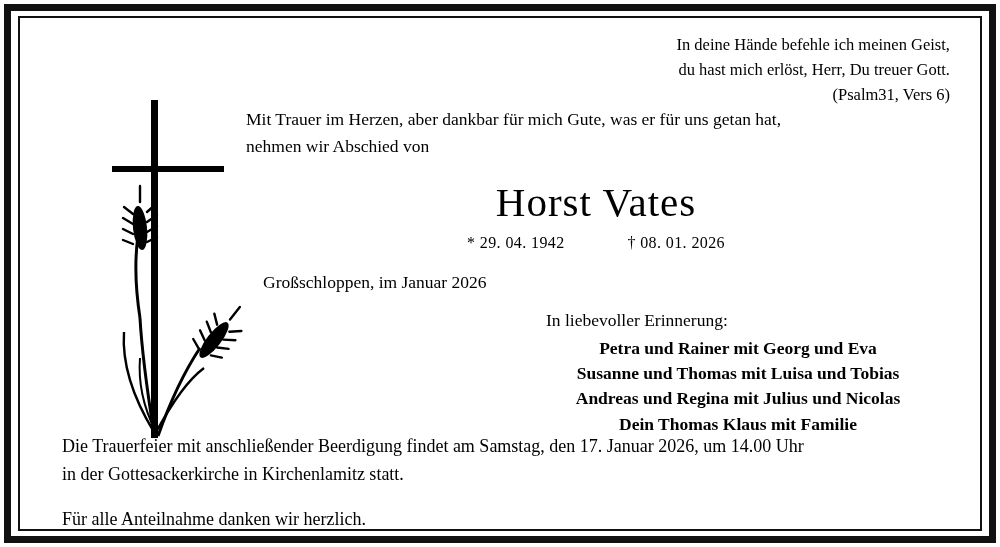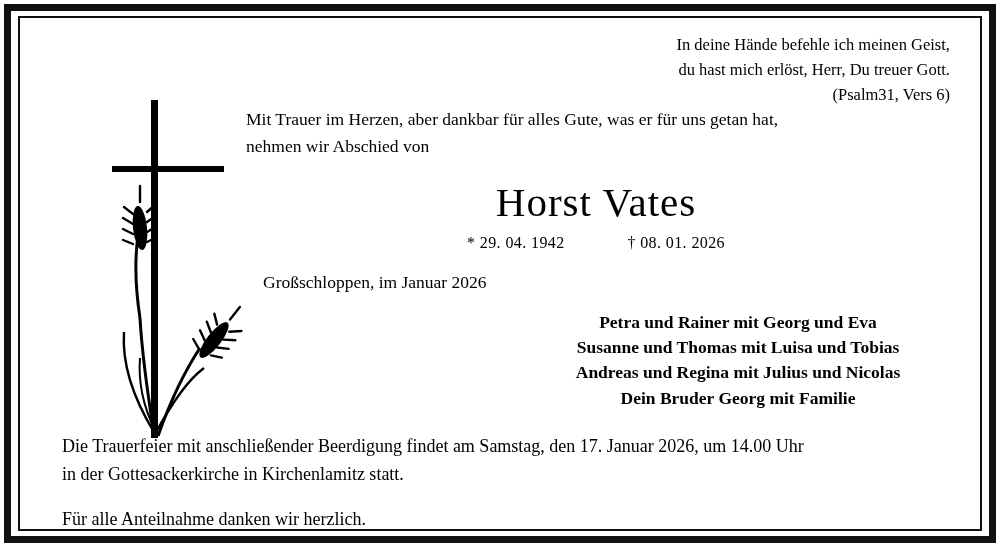--- a/index.html
+++ b/index.html
@@ -191,40 +191,41 @@
           <path d="M126 218 l0 -16" stroke="#000000" stroke-width="2.4" stroke-linecap="round"></path>
         </g>
 
         <path d="M66 336 C 44 300, 34 266, 36 236" stroke="#000000" stroke-width="2.4" fill="none"></path>
         <path d="M68 336 C 86 304, 100 284, 116 272" stroke="#000000" stroke-width="2.4" fill="none"></path>
         <path d="M67 334 C 56 312, 50 288, 52 262" stroke="#000000" stroke-width="2" fill="none"></path>
       </svg>
     </div>
 
     <div class="intro">
-      <div>Mit Trauer im Herzen, aber dankbar für alles Gute, was er für uns getan hat,</div>
+      <div>Mit Trauer im Herzen, aber dankbar für mich Gute, was er für uns getan hat,</div>
       <div>nehmen wir Abschied von</div>
     </div>
 
     <div class="name">Horst Vates</div>
 
     <div class="dates">
       <span>* 29. 04. 1942</span>
       <span class="sep"></span>
       <span>† 08. 01. 2026</span>
     </div>
 
     <div class="place-date">Großschloppen, im Januar 2026</div>
 
     <div class="memory">
+      <div class="memory-title">In liebevoller Erinnerung:</div>
       <div class="family-list">
         <div>Petra und Rainer mit Georg und Eva</div>
         <div>Susanne und Thomas mit Luisa und Tobias</div>
         <div>Andreas und Regina mit Julius und Nicolas</div>
-        <div>Dein Bruder Georg mit Familie</div>
+        <div>Dein Thomas Klaus mit Familie</div>
       </div>
     </div>
 
     <div class="footer">
       <div>Die Trauerfeier mit anschließender Beerdigung findet am Samstag, den 17. Januar 2026, um 14.00 Uhr</div>
       <div>in der Gottesackerkirche in Kirchenlamitz statt.</div>
       <div class="gap">Für alle Anteilnahme danken wir herzlich.</div>
     </div>
 
   </div>

